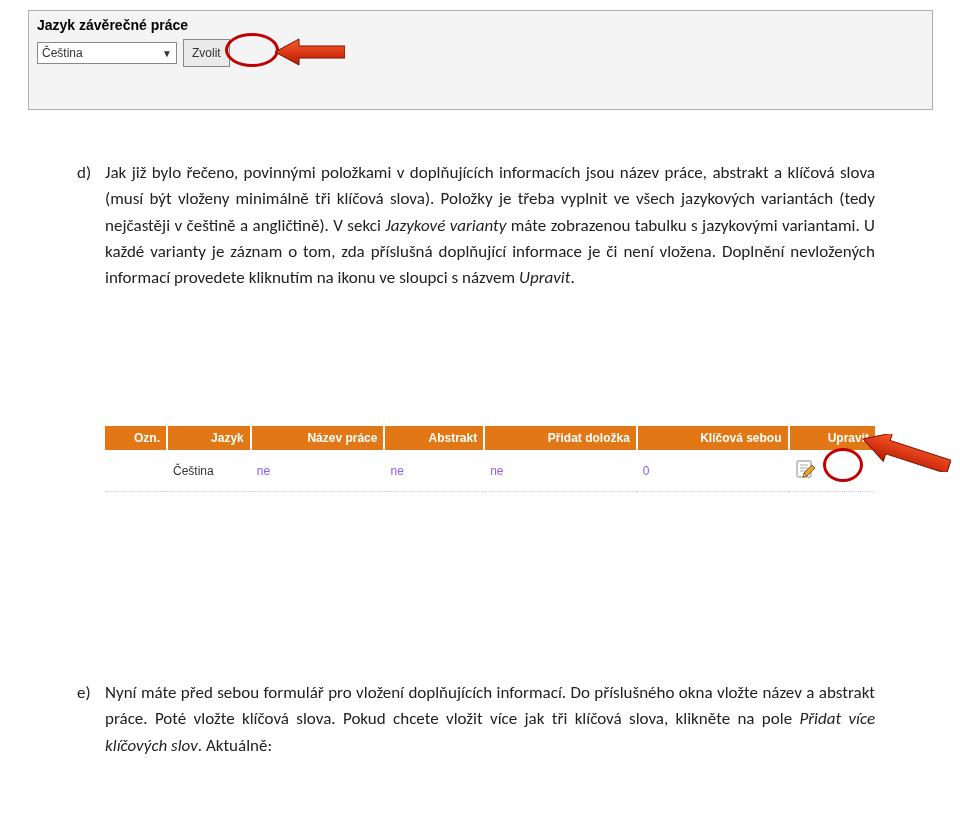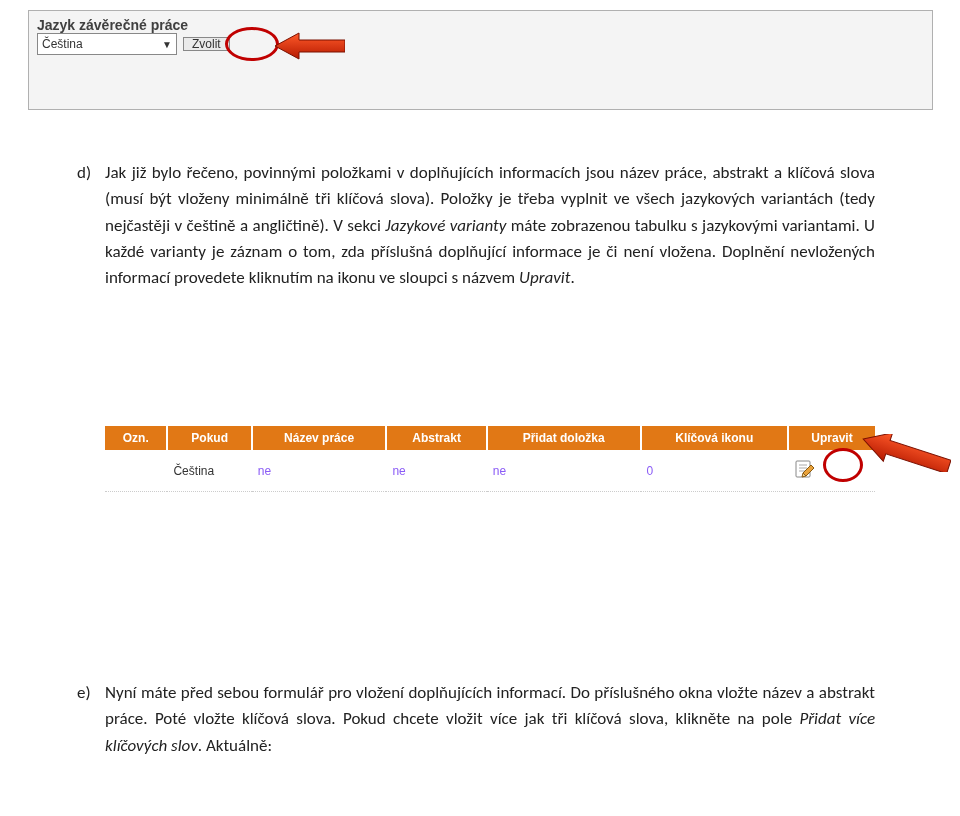--- a/index.html
+++ b/index.html
@@ -18,22 +18,22 @@
     width: 905px;
     height: 100px;
     border: 1px solid #b0b0b0;
     background: #f4f4f4;
     padding: 6px 8px;
     font-family: Verdana, Arial, sans-serif;
   }
   .figure1-title {
     font-size: 14px;
     font-weight: bold;
-    color: #404040;
-    margin-bottom: 0;
+    color: #000000;
+    margin-bottom: 6px;
   }
   .figure1-body {
     font-size: 12px;
     color: #555;
     line-height: 1.35;
     margin-bottom: 8px;
   }
   .figure1-body b { color: #333; }
   .figure1-controls {
     display: flex;
@@ -52,21 +52,21 @@
     align-items: center;
     justify-content: space-between;
     padding-right: 4px;
     color: #333;
   }
   .select .caret {
     font-size: 10px;
     color: #333;
   }
   .btn {
-    height: 14px;
+    height: 28px;
     padding: 0 8px;
     background: #eaeaea;
     border: 1px solid #888;
     font-size: 12px;
     color: #333;
     display: inline-flex;
     align-items: center;
   }
   .circle {
     position: absolute;
@@ -113,21 +113,21 @@
     width: 100%;
     border-collapse: collapse;
   }
   .th {
     background: #e17815;
     color: #fff;
     font-size: 12px;
     font-weight: bold;
     padding: 5px 6px;
     border-right: 2px solid #fff;
-    text-align: center;
+    text-align: right;
     white-space: nowrap;
   }
   .th:last-child { border-right: none; }
   .tr {
     border-bottom: 1px dotted #ccc;
   }
   .td {
     font-size: 12px;
     padding: 8px 6px;
     color: #333;
@@ -203,25 +203,25 @@
 <div class="para-d">
   <span class="marker">d)</span>
   <span>Jak již bylo řečeno, povinnými položkami v doplňujících informacích jsou název práce, abstrakt a klíčová slova (musí být vloženy minimálně tři klíčová slova). Položky je třeba vyplnit ve všech jazykových variantách (tedy nejčastěji v češtině a angličtině). V sekci </span><em>Jazykové varianty</em><span> máte zobrazenou tabulku s jazykovými variantami. U každé varianty je záznam o tom, zda příslušná doplňující informace je či není vložena. Doplnění nevložených informací provedete kliknutím na ikonu ve sloupci s názvem </span><em>Upravit</em><span>.</span>
 </div>
 
 <div class="figure2">
   <table class="table">
     <thead>
       <tr>
         <th class="th">Ozn.</th>
-        <th class="th">Pokud</th>
+        <th class="th">Jazyk</th>
         <th class="th">Název práce</th>
         <th class="th">Abstrakt</th>
         <th class="th">Přidat doložka</th>
-        <th class="th">Klíčová ikonu</th>
+        <th class="th">Klíčová sebou</th>
         <th class="th">Upravit</th>
       </tr>
     </thead>
     <tbody>
       <tr class="tr">
         <td class="td"></td>
         <td class="td lang">Čeština</td>
         <td class="td red">ne</td>
         <td class="td red">ne</td>
         <td class="td red">ne</td>

